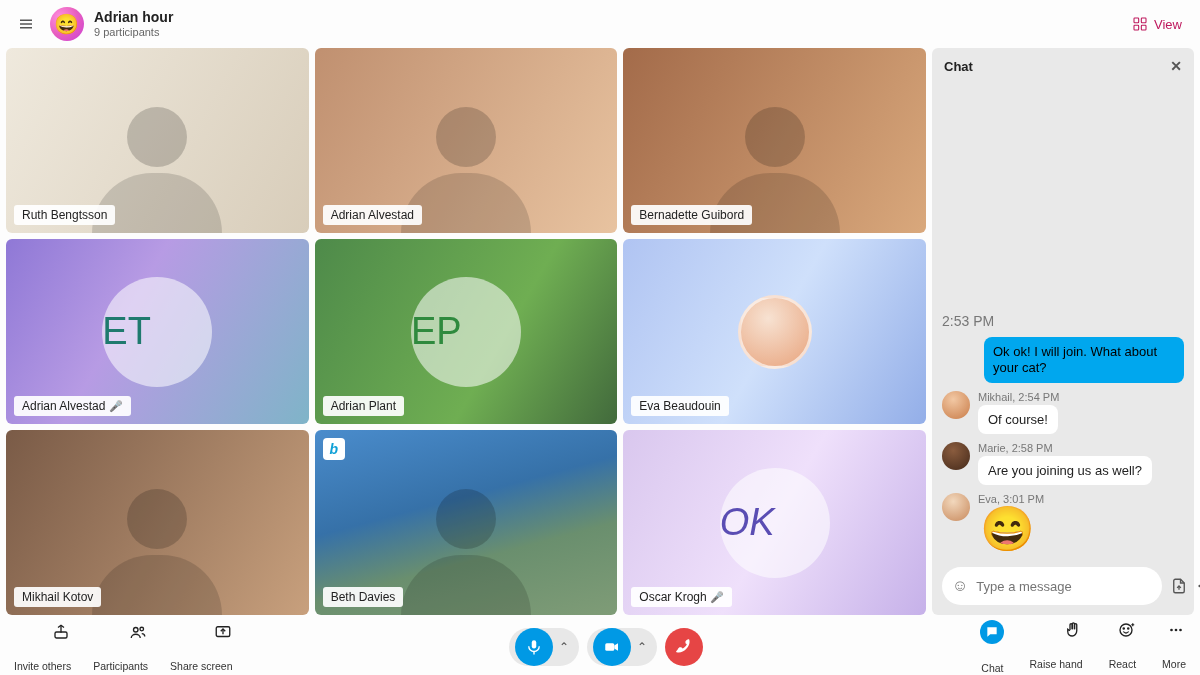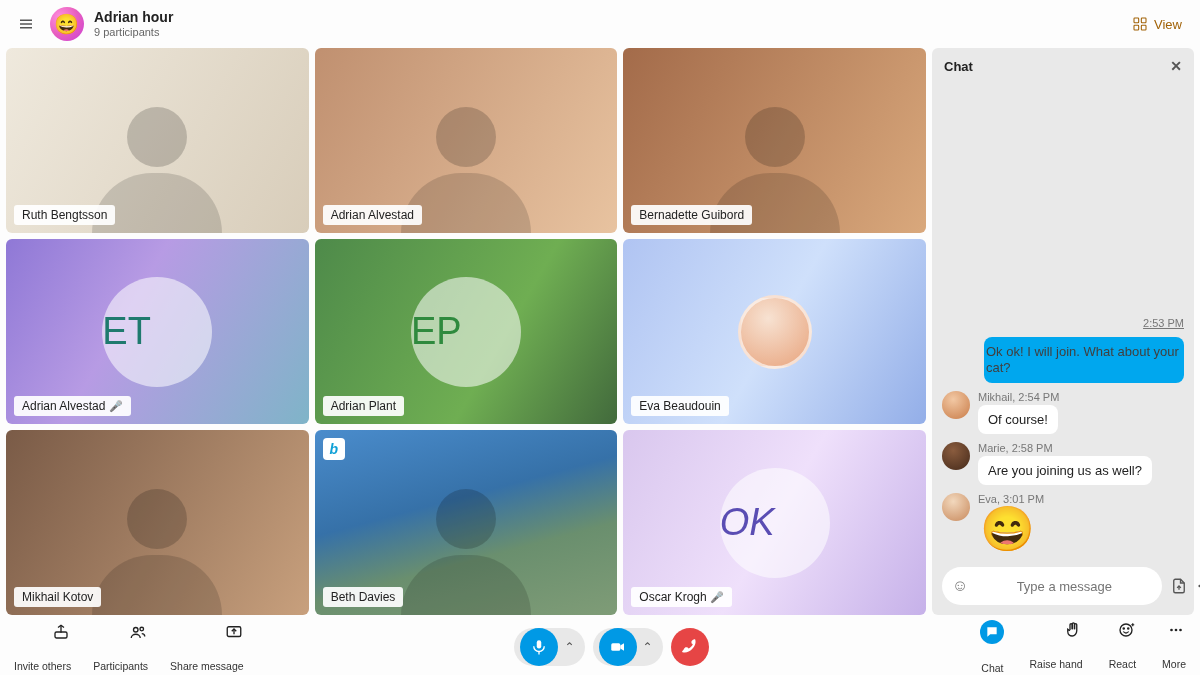--- a/index.html
+++ b/index.html
@@ -7,21 +7,21 @@
 
 .app { display: flex; flex-direction: column; width: 100%; height: 100%; }
 
 
 .header { height: 48px; display: flex; align-items: center; padding: 0 12px; gap: 10px; }
 .menu-btn { width: 28px; height: 28px; display:flex; align-items:center; justify-content:center; cursor:pointer; color:#555;}
 .group-avatar { width: 34px; height: 34px; border-radius: 50%; background: radial-gradient(circle at 30% 30%, #ff8fdd, #e85fbf, #c93dd6); display:flex; align-items:center; justify-content:center; font-size:20px;}
 .header-title { font-size: 14px; font-weight: 600; line-height: 1.1; }
 .header-sub { font-size: 11px; color: #666; }
 .header-spacer { flex: 1; }
-.view-btn { display:flex; align-items:center; gap:6px; font-size:13px; color:#a16207; cursor:pointer; padding:4px 6px;}
+.view-btn { display:flex; align-items:center; gap:6px; font-size:13px; color:#be185d; cursor:pointer; padding:4px 6px;}
 .view-btn svg { width:16px; height:16px; }
 
 
 .main { flex:1; display:flex; gap:6px; padding: 0 6px 4px 6px; min-height:0;}
 .grid { flex:1; display:grid; grid-template-columns: repeat(3, 1fr); grid-auto-rows: 1fr; gap:6px; min-height:0;}
 .tile { position:relative; border-radius:6px; overflow:hidden; background:#333; }
 .tile .name-tag { position:absolute; left:8px; bottom:8px; background: rgba(255,255,255,0.92); padding:3px 8px; border-radius:3px; font-size:12px; display:flex; align-items:center; gap:4px;}
 .tile .muted-icon{ font-size:11px; opacity:.7;}
 
 
@@ -47,34 +47,34 @@
 .silhouette .body{width:130px;height:70px;border-radius:60px 60px 0 0;background:rgba(0,0,0,.14);}
 .silhouette-wrap{display:flex;flex-direction:column;align-items:center;margin-bottom:-10px;}
 
 .badge-b{position:absolute; top:8px; left:8px; width:22px; height:22px; border-radius:4px; background:#fff; color:#0ea0d6; font-weight:700; display:flex; align-items:center; justify-content:center; font-size:14px; font-style:italic;}
 
 
 .chat{ width:262px; background:#e9e9e9; border-radius:6px; display:flex; flex-direction:column; }
 .chat-head{ display:flex; align-items:center; justify-content:space-between; padding:10px 12px; font-size:13px; font-weight:600;}
 .chat-head .x{ cursor:pointer; color:#555; font-size:14px;}
 .chat-body{ flex:1; overflow:auto; padding:6px 10px 8px; display:flex; flex-direction:column; gap:8px;}
-.timestamp{ text-align:right; font-size:11px; color:#777; margin-top:auto;text-decoration:underline;}
-.bubble-self{ align-self:flex-end; background:#00a7ee; color:#404040; padding:7px 2px; border-radius:8px; max-width:200px; font-size:13px; line-height:1.25;}
+.timestamp{ font-size:14px; color:#777; margin-top:auto;}
+.bubble-self{ align-self:flex-end; background:#00a7ee; color:#000000; padding:7px 9px; border-radius:8px; max-width:200px; font-size:13px; line-height:1.25;}
 .msg{ display:flex; gap:8px; align-items:flex-start;}
 .msg .av{ width:28px; height:28px; border-radius:50%; flex:none; }
 .av1{background:radial-gradient(circle at 40% 30%,#f2c8a4,#c97c48);}
 .av2{background:radial-gradient(circle at 40% 30%,#8a5c3e,#452a1a);}
 .av3{background:radial-gradient(circle at 40% 30%,#f2d8bd,#c8895c);}
 .msg .meta{ font-size:11px; color:#777; margin-bottom:2px;}
 .msg .bubble{ background:#fff; padding:7px 10px; border-radius:8px; font-size:13px; display:inline-block;}
 .emoji-big{ font-size:44px; line-height:1; padding-left:2px;}
 
 .chat-input-row{ padding:8px 10px 10px; display:flex; align-items:center; gap:8px;}
 .chat-input{ flex:1; background:#fff; border-radius:22px; height:38px; display:flex; align-items:center; padding:0 10px; gap:8px;}
-.chat-input input{ border:none; outline:none; flex:1; font-size:13px; background:transparent; color:#8b5cf6;text-align:center;}
+.chat-input input{ border:none; outline:none; flex:1; font-size:13px; background:transparent; color:#8b5cf6;}
 .chat-input .smile{color:#777; font-size:16px;}
 .side-ico{width:22px;height:22px;display:flex;align-items:center;justify-content:center;color:#555;cursor:pointer;}
 
 
 .controlbar{ height:56px; display:flex; align-items:center; padding:0 14px; gap:6px;}
 .cb-group-left{ display:flex; gap:22px;}
 .cb-item{ display:flex; flex-direction:column; align-items:flex-end; gap:18px; font-size:10.5px; color:#333; cursor:pointer;}
 .cb-item .ic{ width:20px; height:20px; display:flex; align-items:center; justify-content:center; color:#222;}
 .cb-center{ flex:1; display:flex; align-items:center; justify-content:center; gap:8px;}
 .pill{ height:38px; border-radius:22px; display:flex; align-items:center; padding:0 6px; gap:2px;}
@@ -306,21 +306,21 @@
         <span>Participants</span>
       </div>
       <div class="cb-item">
         <div class="ic">
             <svg viewBox="0 0 24 24" width="18" height="18" fill="none" stroke="currentColor" stroke-width="1.8">
               <rect x="3" y="5" width="18" height="13" rx="2"></rect>
               <path d="M12 15V9"></path>
               <path d="M9 11l3-3 3 3"></path>
             </svg>
           </div>
-        <span>Share message</span>
+        <span>Share screen</span>
       </div>
     </div>
 
     <div class="cb-center">
       <div class="pill blue">
         <div class="circle-btn blue">
           <svg viewBox="0 0 24 24" width="18" height="18" fill="currentColor">
               <path d="M12 14a3 3 0 0 0 3-3V6a3 3 0 0 0-6 0v5a3 3 0 0 0 3 3z"></path>
               <path d="M19 11a7 7 0 0 1-14 0" fill="none" stroke="currentColor" stroke-width="1.8"></path>
               <line x1="12" y1="18" x2="12" y2="22" stroke="currentColor" stroke-width="1.8"></line>

